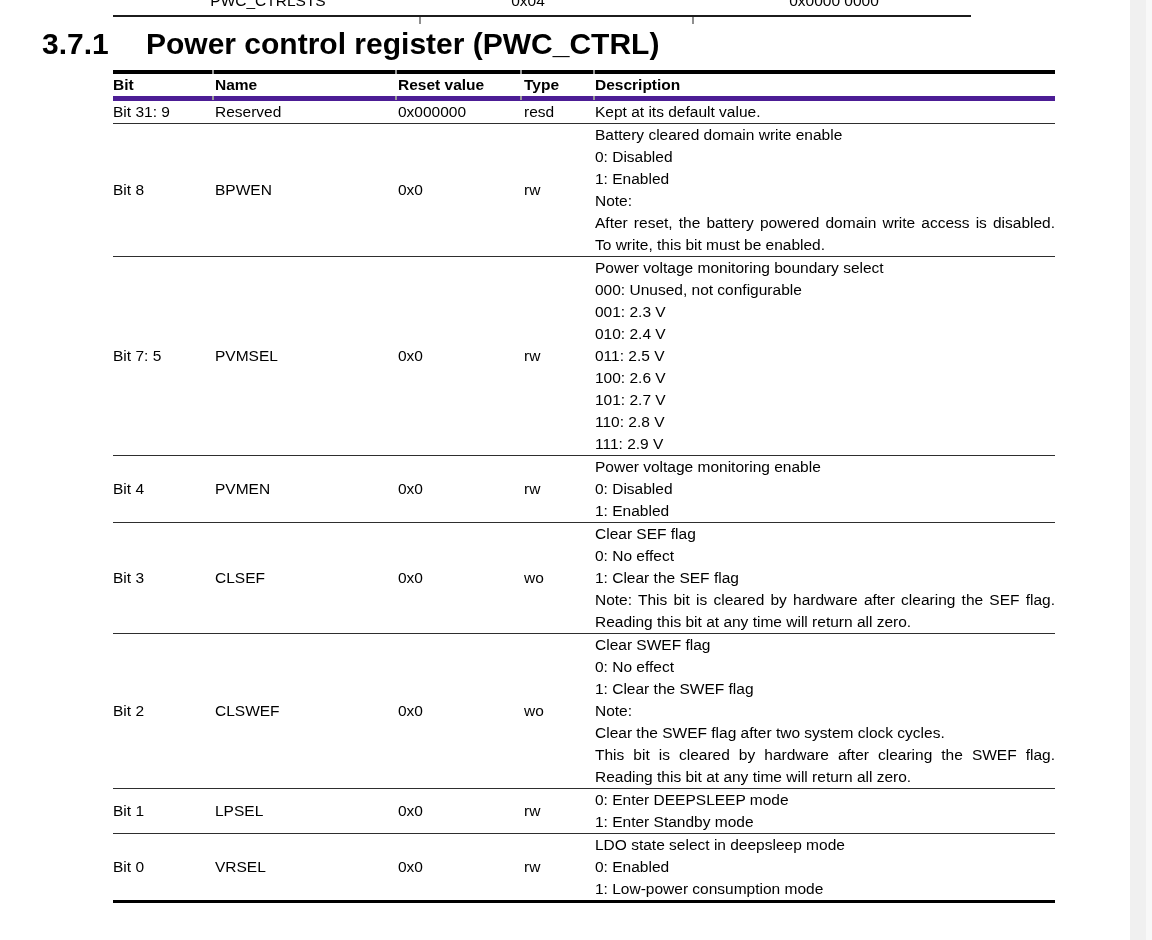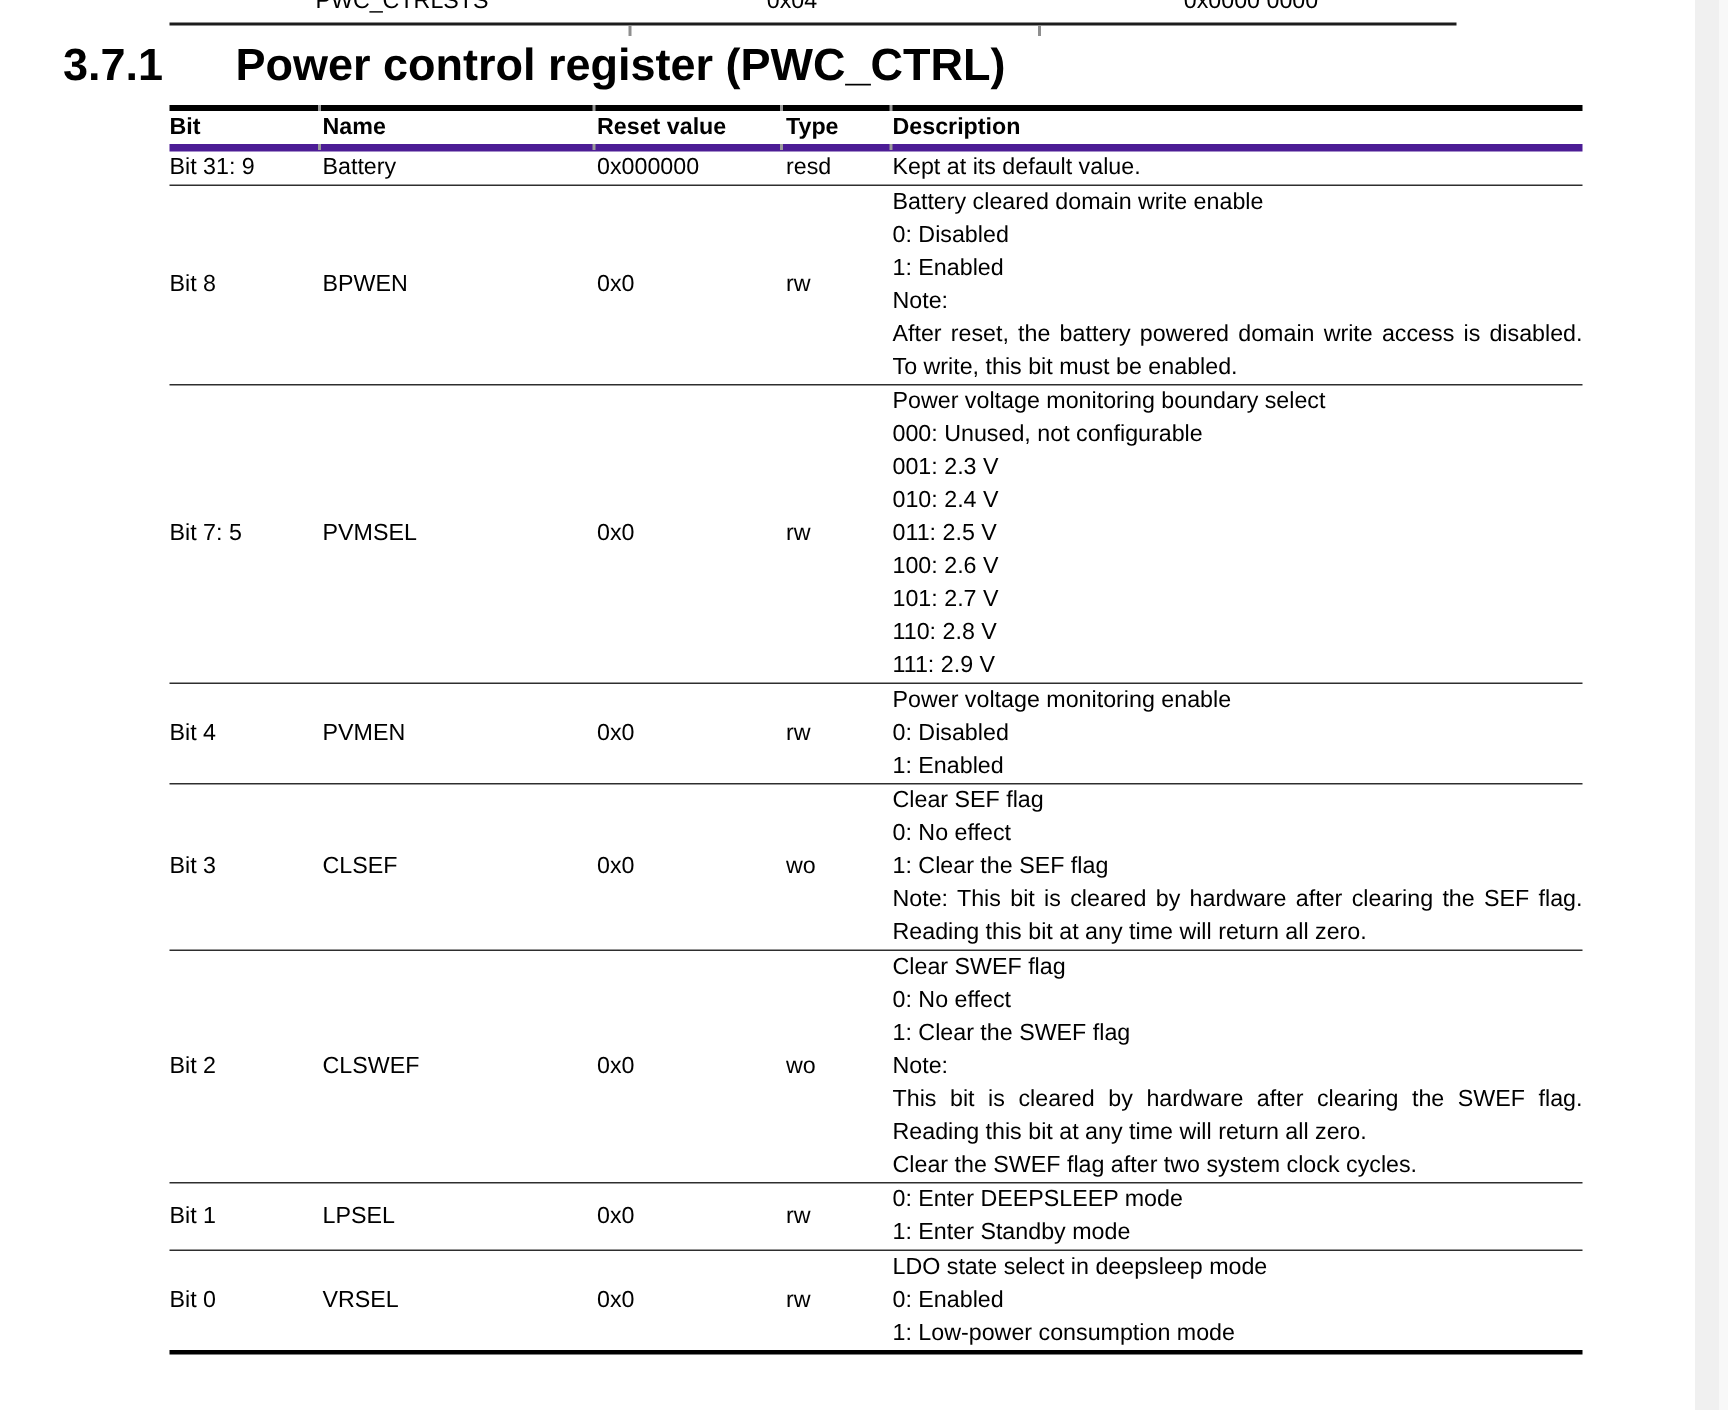--- a/index.html
+++ b/index.html
@@ -30,21 +30,21 @@
   }
 
   
   .heading { position: absolute; top: 27px; left: 0; height: 34px; }
   .h-num, .h-title {
     position: absolute; top: 0;
     font-size: 30px; line-height: 34px; font-weight: bold;
     white-space: nowrap;
   }
   .h-num { left: 42px; text-align: center; }
-  .h-title { left: 157px; }
+  .h-title { left: 146px; }
 
   
   .reg-table {
     position: absolute; left: 113px; top: 70px;
     width: 942px;
     border-top: 4px solid #000;
     border-bottom: 3px solid #000;
   }
   .trow {
     position: relative;
@@ -116,21 +116,21 @@
       <span class="tick top" style="left:407px"></span>
       <span class="tick top" style="left:480px"></span>
       <span class="tick bot" style="left:99px"></span>
       <span class="tick bot" style="left:282px"></span>
       <span class="tick bot" style="left:407px"></span>
       <span class="tick bot" style="left:480px"></span>
     </div>
     <div id="tbody">
         <div class="trow">
           <div class="cell c-bit">Bit 31: 9</div>
-          <div class="cell c-name">Battery</div>
+          <div class="cell c-name">Reserved</div>
           <div class="cell c-reset">0x000000</div>
           <div class="cell c-type">resd</div>
           <div class="cell c-desc">
             <div class="desc-line">Kept at its default value.</div>
           </div>
         </div>
         <div class="trow">
           <div class="cell c-bit">Bit 8</div>
           <div class="cell c-name">BPWEN</div>
           <div class="cell c-reset">0x0</div>
@@ -186,22 +186,22 @@
         <div class="trow">
           <div class="cell c-bit">Bit 2</div>
           <div class="cell c-name">CLSWEF</div>
           <div class="cell c-reset">0x0</div>
           <div class="cell c-type">wo</div>
           <div class="cell c-desc">
             <div class="desc-line">Clear SWEF flag</div>
             <div class="desc-line">0: No effect</div>
             <div class="desc-line">1: Clear the SWEF flag</div>
             <div class="desc-line">Note:</div>
+            <div class="desc-line">Clear the SWEF flag after two system clock cycles.</div>
             <div class="desc-line">This bit is cleared by hardware after clearing the SWEF flag. Reading this bit at any time will return all zero.</div>
-            <div class="desc-line">Clear the SWEF flag after two system clock cycles.</div>
           </div>
         </div>
         <div class="trow">
           <div class="cell c-bit">Bit 1</div>
           <div class="cell c-name">LPSEL</div>
           <div class="cell c-reset">0x0</div>
           <div class="cell c-type">rw</div>
           <div class="cell c-desc">
             <div class="desc-line">0: Enter DEEPSLEEP mode</div>
             <div class="desc-line">1: Enter Standby mode</div>

